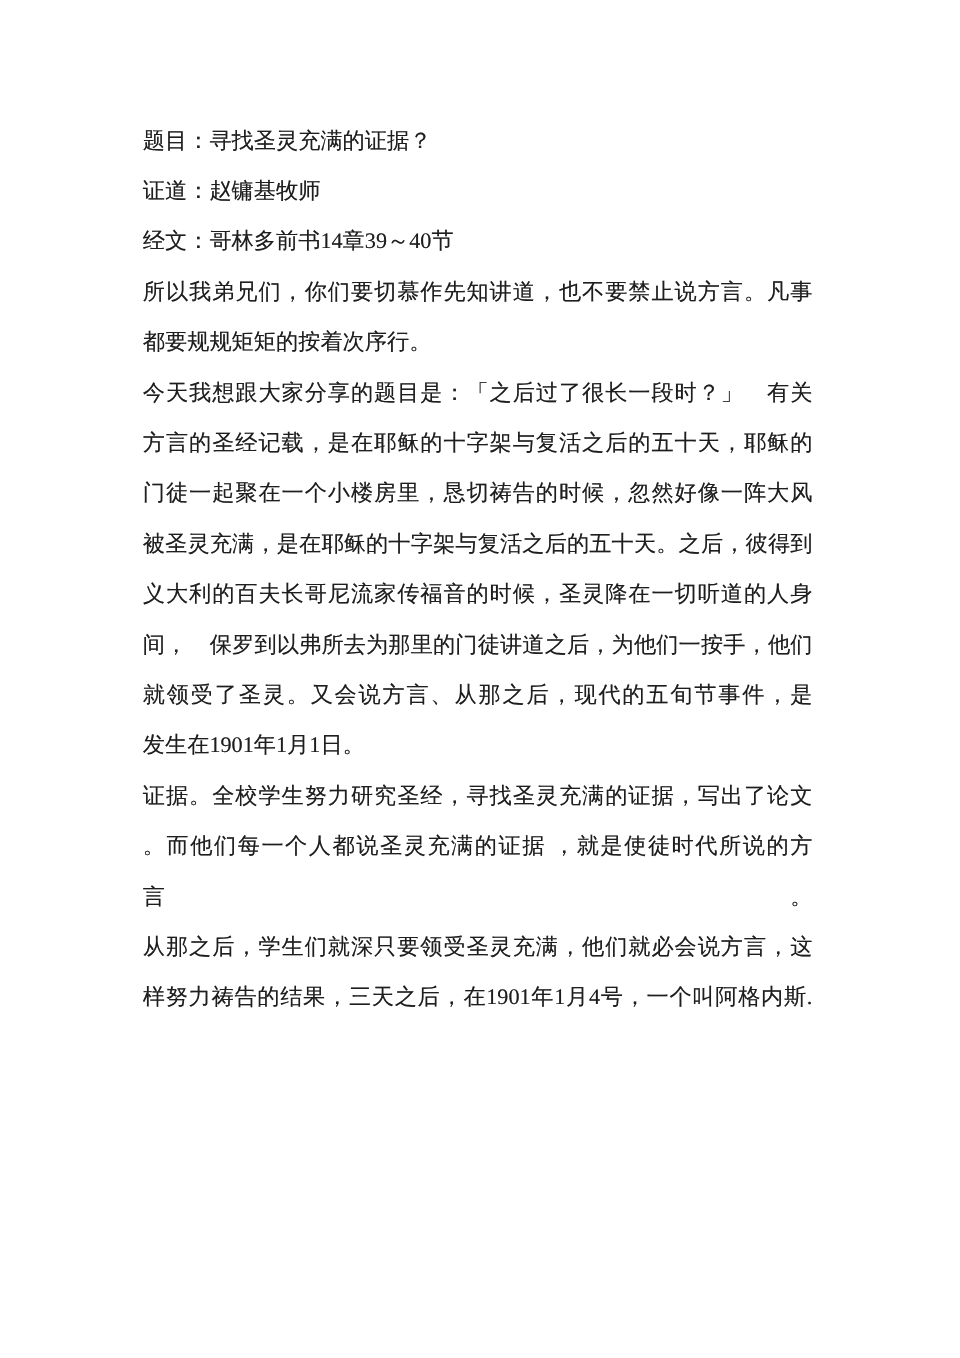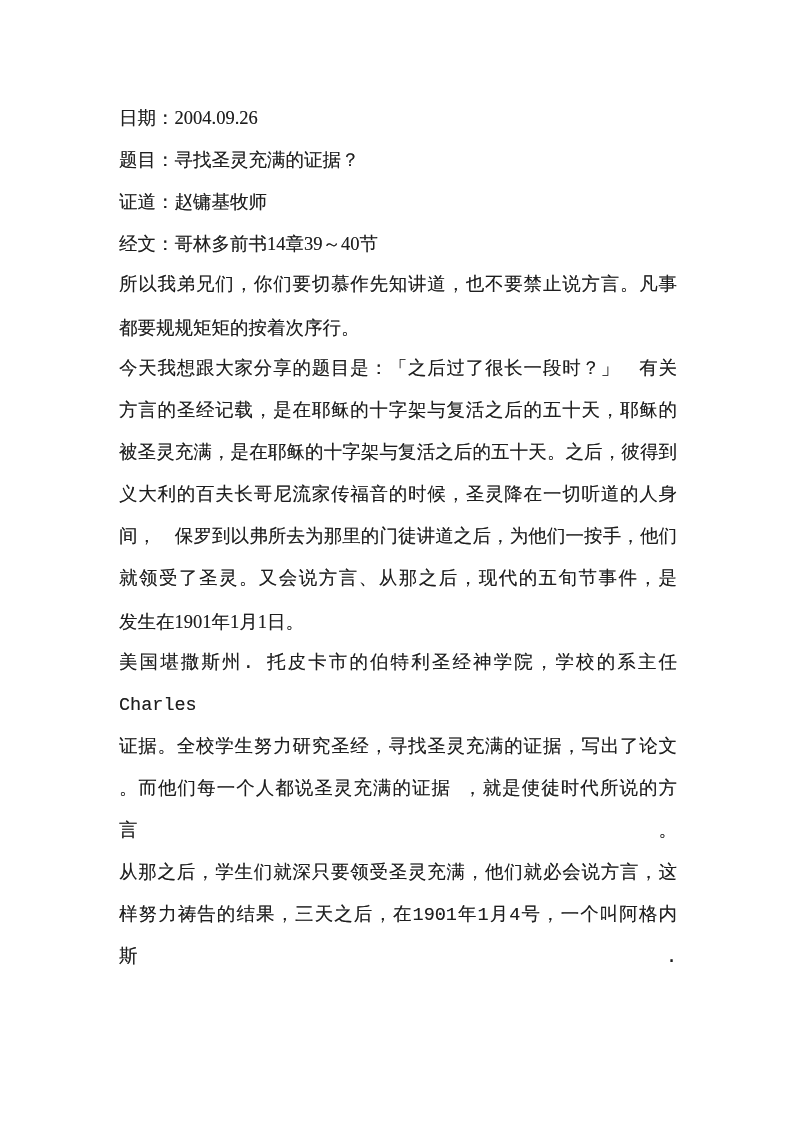--- a/index.html
+++ b/index.html
@@ -26,44 +26,42 @@
     text-shadow: 0 0 0.5px rgba(40,40,40,0.55); 
   }
   .line {
     text-align: left;
     white-space: pre-wrap;
     min-height: 42px;
   }
   .line.fill {
     text-align: justify;
     text-align-last: justify;
-    font-family: Liberation Mono, monospace;
   }
 </style>
 </head>
 <body>
 
 <div class="page">
   <div class="text-block">
     <div>
-      <div class="line">日期：2004.09.26</div>
       <div class="line">题目：寻找圣灵充满的证据？</div>
       <div class="line">证道：赵镛基牧师</div>
       <div class="line">经文：哥林多前书14章39～40节</div>
     </div>
     <div>
         <div class="line fill">所以我弟兄们，你们要切慕作先知讲道，也不要禁止说方言。凡事</div>
         <div class="line">都要规规矩矩的按着次序行。</div>
         <div class="line fill">今天我想跟大家分享的题目是：「之后过了很长一段时？」　有关</div>
         <div class="line fill">方言的圣经记载，是在耶稣的十字架与复活之后的五十天，耶稣的</div>
+        <div class="line fill">门徒一起聚在一个小楼房里，恳切祷告的时候，忽然好像一阵大风</div>
         <div class="line fill">被圣灵充满，是在耶稣的十字架与复活之后的五十天。之后，彼得到</div>
         <div class="line fill">义大利的百夫长哥尼流家传福音的时候，圣灵降在一切听道的人身</div>
         <div class="line fill">间，　保罗到以弗所去为那里的门徒讲道之后，为他们一按手，他们</div>
         <div class="line fill">就领受了圣灵。又会说方言、从那之后，现代的五旬节事件，是</div>
         <div class="line">发生在1901年1月1日。</div>
-        <div class="line fill">美国堪撒斯州. 托皮卡市的伯特利圣经神学院，学校的系主任Charles</div>
         <div class="line fill">证据。全校学生努力研究圣经，寻找圣灵充满的证据，写出了论文</div>
         <div class="line fill">。而他们每一个人都说圣灵充满的证据 ，就是使徒时代所说的方言。</div>
         <div class="line fill">从那之后，学生们就深只要领受圣灵充满，他们就必会说方言，这</div>
         <div class="line fill">样努力祷告的结果，三天之后，在1901年1月4号，一个叫阿格内斯.</div>
       </div>
   </div>
 </div>
 
 </body></html>

